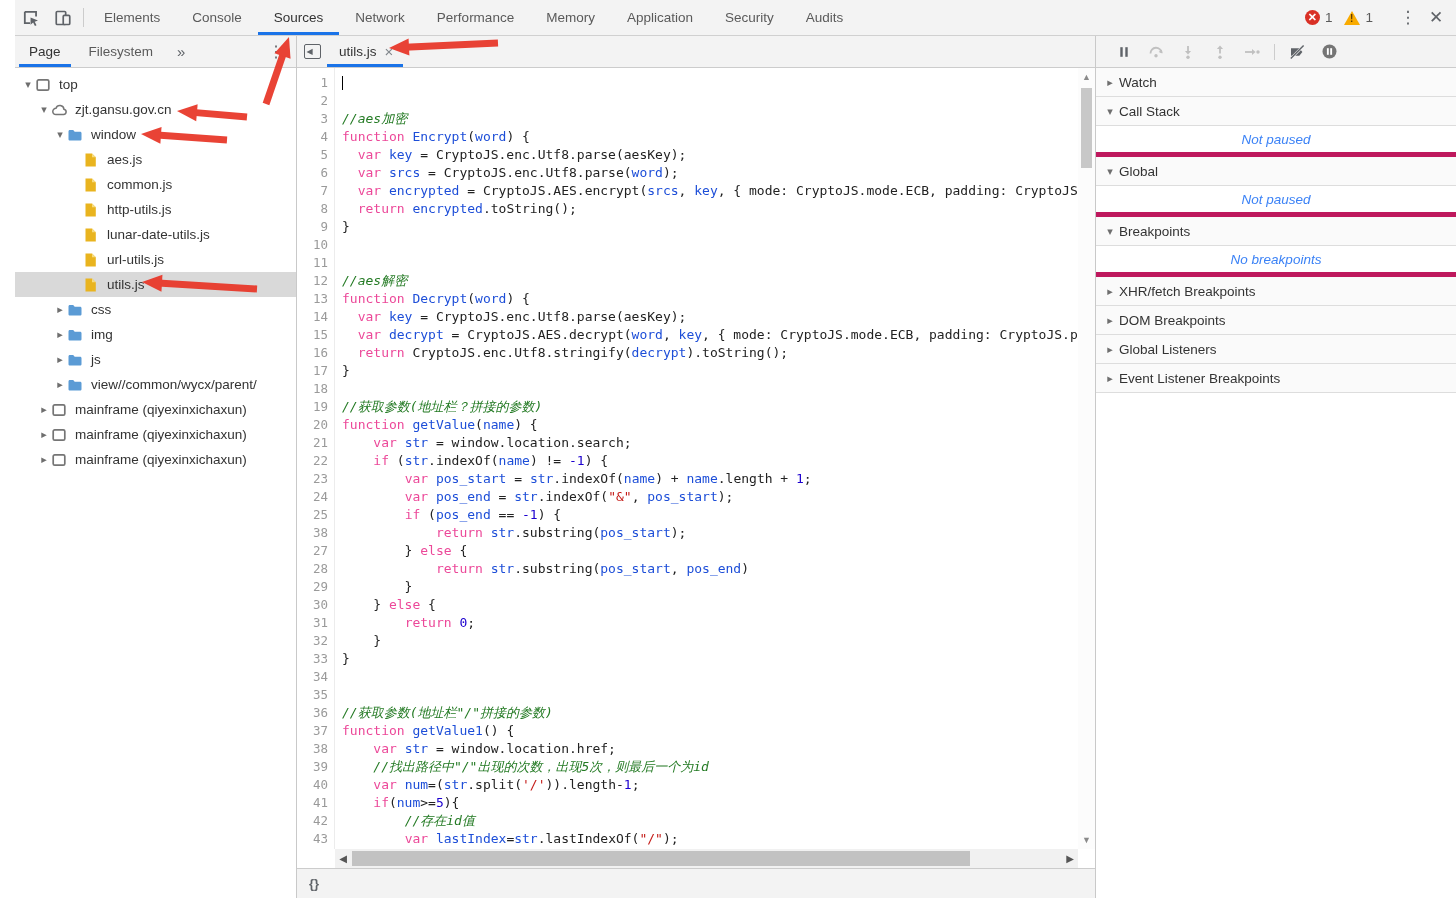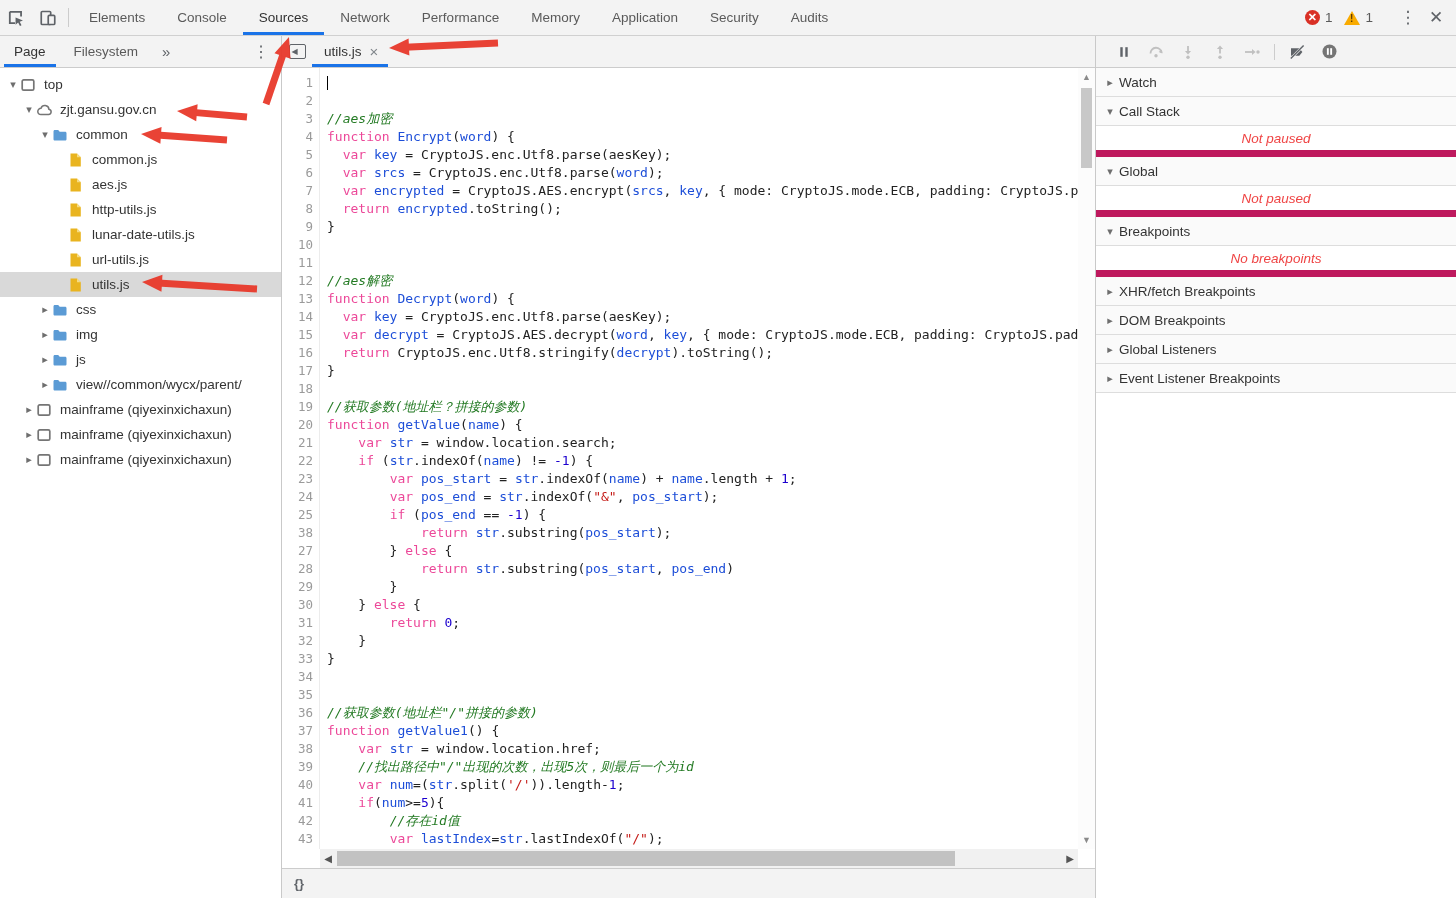--- a/index.html
+++ b/index.html
@@ -1,19 +1,19 @@
 <!DOCTYPE html>
 <html><head>
 <meta charset="utf-8">
 <style>
   * { box-sizing: border-box; margin: 0; padding: 0; }
   html,body { width:1456px; height:898px; overflow:hidden; }
   body { font-family:"Liberation Sans", sans-serif; font-size:13.5px; color:#333; background:#fff; position:relative; }
 
-  .devtools { width:1456px; height:898px; display:flex; flex-direction:column; position:relative; }
+  .devtools { width:1456px; height:898px; display:flex; flex-direction:column; position:relative;padding-left:15px; }
 
   
   .main-toolbar { height:36px; background:#f3f3f3; border-bottom:1px solid #d0d0d0; display:flex; align-items:stretch; flex:0 0 36px; }
   .tb-icon { width:32px; display:flex; align-items:center; justify-content:center; cursor:pointer; }
   .tb-icon svg { display:block; }
   .tb-sep { width:1px; background:#ccc; margin:8px 4px; }
   .main-tabs { display:flex; align-items:stretch; }
   .tab { position:relative; display:flex; align-items:center; padding:0 16px; color:#5a5a5a; cursor:pointer; white-space:nowrap; }
   .tab.active { color:#333; }
   .tab.active::after { content:""; position:absolute; left:0; right:0; bottom:0; height:3px; background:#1a73e8; }
@@ -83,21 +83,21 @@
   .status-text { color:#a16207; margin-left:8px;margin-top:48px; }
 
   
   .debug-panel { width:361px; flex:0 0 361px; border-left:1px solid #c9c9c9; background:#fff; display:flex; flex-direction:column; }
   .debug-toolbar { height:32px; flex:0 0 32px; background:#f3f3f3; border-bottom:1px solid #ccc; display:flex; align-items:center; padding-left:12px; }
   .dbg-btn { width:32px; height:26px; display:flex; align-items:center; justify-content:center; cursor:pointer; }
   .dbg-sep { width:1px; height:16px; background:#ccc; margin:0 6px; }
   .sections { flex:1; overflow:hidden; }
   .sec-header { height:29px; display:flex; align-items:center; background:#fafafa; border-bottom:1px solid #ddd; cursor:pointer; padding-left:7px; }
   .sec-header .tw-arrow { margin-right:2px; }
-  .sec-content { height:31px; display:flex; align-items:center; justify-content:center; color:#ef4444; font-style:italic; border-bottom:7px solid #be185d; background:#fff; }
+  .sec-content { height:31px; display:flex; align-items:center; justify-content:center; color:#3b82f6; font-style:italic; border-bottom:5px solid #be185d; background:#fff; }
 
   
   .arrow-overlay { position:absolute; inset:0; pointer-events:none; z-index:50; }
 </style>
 </head>
 <body>
 
 <div class="devtools">
 
   <div class="main-toolbar">
@@ -173,41 +173,41 @@
             </span>
             <span class="tree-label">zjt.gansu.gov.cn</span>
           </div>
           <div class="tree-row" style="padding-left: 38px;">
             <span class="tw-arrow">▾</span>
             <span class="tw-icon">
               <svg width="16" height="16" viewBox="0 0 16 16">
                 <path d="M1.5 4.4c0-.8.6-1.4 1.4-1.4h3.3l1.5 1.7h5.4c.8 0 1.4.6 1.4 1.4v6.1c0 .8-.6 1.4-1.4 1.4H2.9c-.8 0-1.4-.6-1.4-1.4z" fill="#5b9bd5"></path>
               </svg>
             </span>
-            <span class="tree-label">common</span>
+            <span class="tree-label">window</span>
           </div>
           <div class="tree-row" style="padding-left: 54px;">
             <span class="tw-arrow"></span>
             <span class="tw-icon">
               <svg width="15" height="16" viewBox="0 0 15 16">
                 <path d="M2.5 1.5h6.5l3.8 3.8v9.2H2.5z" fill="#e9b41f"></path>
                 <path d="M9 1.5l3.8 3.8H9z" fill="#f6dc82"></path>
               </svg>
             </span>
-            <span class="tree-label">common.js</span>
+            <span class="tree-label">aes.js</span>
           </div>
           <div class="tree-row" style="padding-left: 54px;">
             <span class="tw-arrow"></span>
             <span class="tw-icon">
               <svg width="15" height="16" viewBox="0 0 15 16">
                 <path d="M2.5 1.5h6.5l3.8 3.8v9.2H2.5z" fill="#e9b41f"></path>
                 <path d="M9 1.5l3.8 3.8H9z" fill="#f6dc82"></path>
               </svg>
             </span>
-            <span class="tree-label">aes.js</span>
+            <span class="tree-label">common.js</span>
           </div>
           <div class="tree-row" style="padding-left: 54px;">
             <span class="tw-arrow"></span>
             <span class="tw-icon">
               <svg width="15" height="16" viewBox="0 0 15 16">
                 <path d="M2.5 1.5h6.5l3.8 3.8v9.2H2.5z" fill="#e9b41f"></path>
                 <path d="M9 1.5l3.8 3.8H9z" fill="#f6dc82"></path>
               </svg>
             </span>
             <span class="tree-label">http-utils.js</span>

